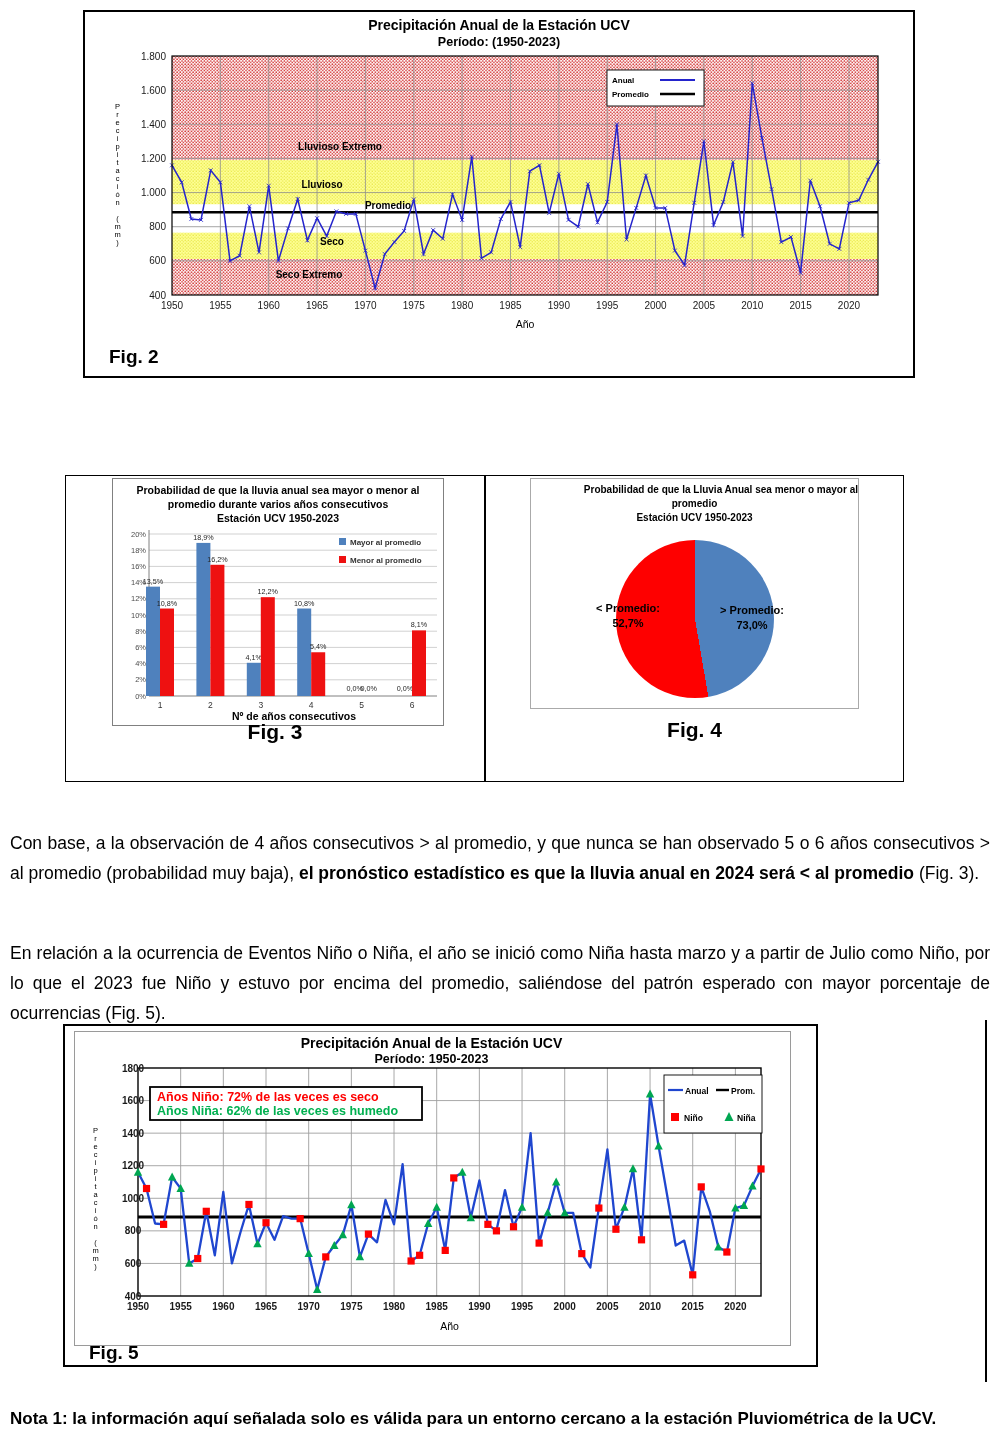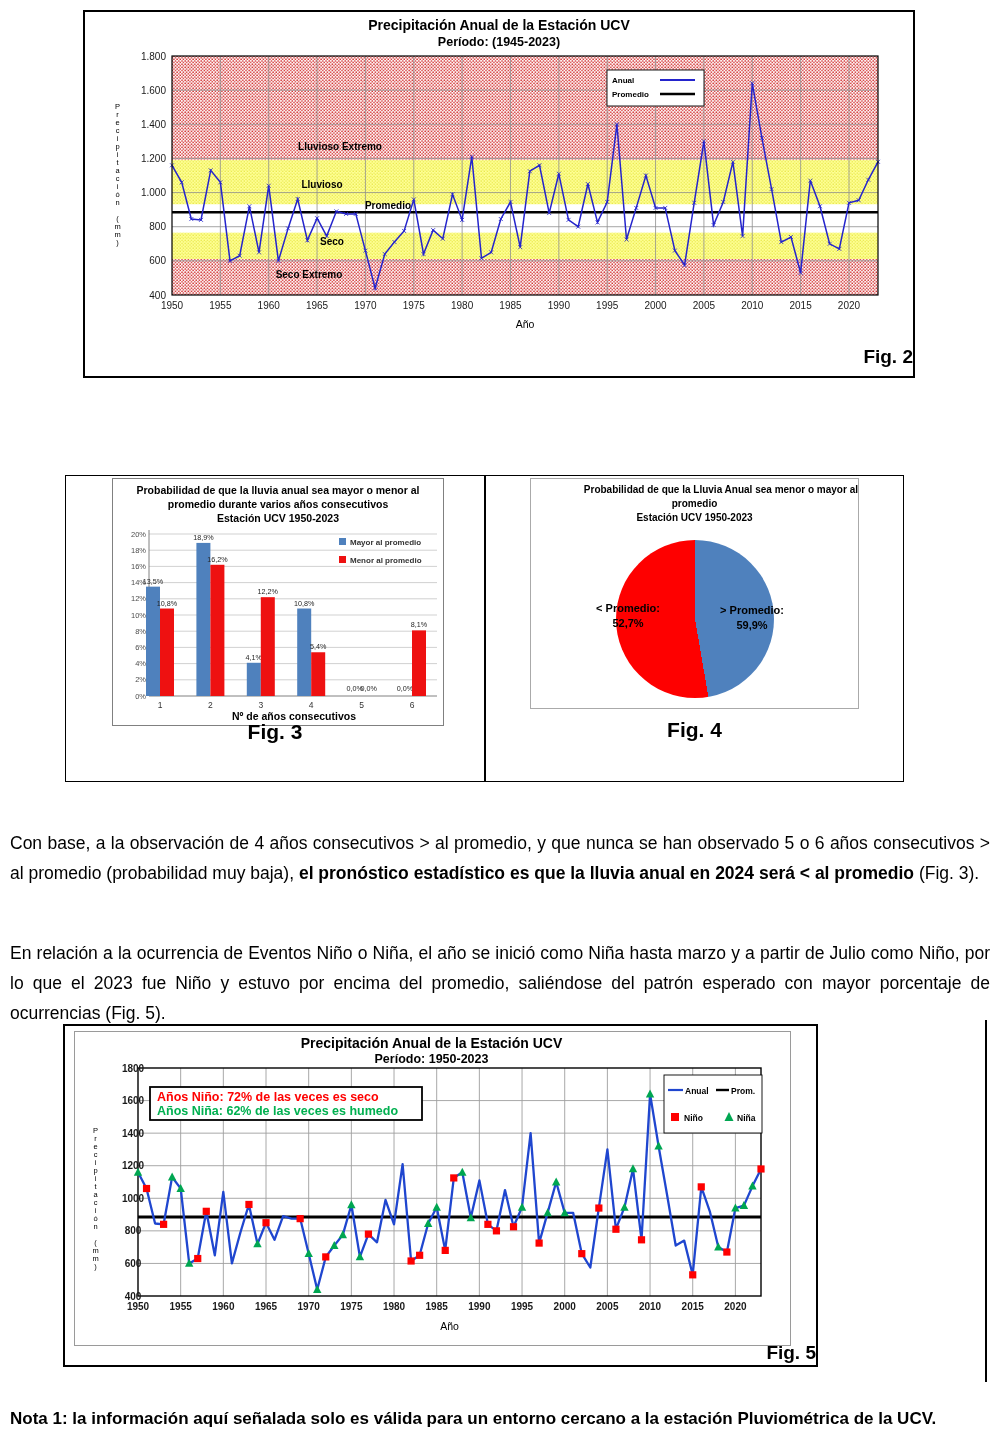--- a/index.html
+++ b/index.html
@@ -4,21 +4,21 @@
 <style>
   html,body{margin:0;padding:0;background:#fff;}
   .page{position:relative;width:999px;height:1447px;background:#fff;
         font-family:"Liberation Sans",sans-serif;color:#000;overflow:hidden;}
   .panel{position:absolute;background:#fff;box-sizing:border-box;}
   .abs{position:absolute;}
   .ctr{text-align:center;width:100%;}
   .chart-title{font-weight:bold;font-size:14px;}
   .chart-subtitle{font-weight:bold;font-size:12.5px;}
   .small-title{font-weight:bold;font-size:10.5px;line-height:14.5px;text-align:center;}
-  .fig-caption{font-weight:bold;font-size:19px;text-align:right;width:100%;}
+  .fig-caption{font-weight:bold;font-size:19px;text-align:left;width:100%;margin-left:24px;}
   .fig-caption-lg{font-weight:bold;font-size:21px;text-align:center;width:100%;}
   .para{position:absolute;left:10px;width:980px;font-size:17.5px;line-height:30px;text-align:justify;}
   .nota{position:absolute;left:10px;width:980px;font-size:17px;line-height:27px;font-weight:bold;text-align:justify;}
   .vlabel{writing-mode:vertical-rl;text-orientation:upright;font-size:7.5px;line-height:9px;letter-spacing:-1px;}
   .xaxis-label{font-size:10.5px;text-align:center;}
   .xaxis-label-b{font-size:10.5px;font-weight:bold;text-align:center;}
   svg text{font-family:"Liberation Sans",sans-serif;}
   .pie{position:absolute;border-radius:50%;}
   .pie-label{position:absolute;font-size:11px;font-weight:bold;line-height:14.5px;text-align:center;}
   .graybox{position:absolute;border:1px solid #9a9a9a;}
@@ -100,21 +100,21 @@
         <text x="667.2739726027397" y="297" font-size="10" fill="#1a1a1a" text-anchor="middle" font-weight="400">2010</text>
         <text x="715.6301369863014" y="297" font-size="10" fill="#1a1a1a" text-anchor="middle" font-weight="400">2015</text>
         <text x="763.986301369863" y="297" font-size="10" fill="#1a1a1a" text-anchor="middle" font-weight="400">2020</text>
         <rect x="522" y="58" width="97" height="36" fill="#fff" stroke="#000" stroke-width="0.9"></rect>
         <text x="527" y="71" font-size="8" fill="#000" text-anchor="start" font-weight="700">Anual</text>
         <line x1="575" y1="68" x2="610" y2="68" stroke="#2424cc" stroke-width="2.2"></line>
         <text x="527" y="85" font-size="8" fill="#000" text-anchor="start" font-weight="700">Promedio</text>
         <line x1="575" y1="82" x2="610" y2="82" stroke="#000" stroke-width="2.6"></line>
       </svg>
     <div class="abs ctr chart-title" style="top:5px;">Precipitación Anual de la Estación UCV</div>
-    <div class="abs ctr chart-subtitle" style="top:23px;">Período: (1945-2023)</div>
+    <div class="abs ctr chart-subtitle" style="top:23px;">Período: (1950-2023)</div>
     <div class="abs vlabel" style="left:28px;top:90px;height:170px;">Precipitación (mm)</div>
     <div class="abs xaxis-label" style="left:87px;top:306px;width:706px;">Año</div>
     <div class="abs fig-caption" style="top:334px;">Fig. 2</div>
   </div>
 
 
   <div class="panel" id="fig3-panel" style="left:65px;top:475px;width:420px;height:307px;border:1.5px solid #000;">
     <div class="graybox" style="left:46px;top:2px;width:330px;height:246px;border-color:#808080;">
       <svg id="fig3-svg" class="abs" style="left:0;top:0;" width="328" height="244">
           <line x1="36" y1="200.8" x2="324" y2="200.8" stroke="#bdbdbd" stroke-width="0.7"></line>
@@ -181,21 +181,21 @@
   </div>
 
   <div class="panel" id="fig4-panel" style="left:485px;top:475px;width:419px;height:307px;border:1.5px solid #000;">
     <div class="graybox" style="left:44px;top:2px;width:327px;height:229px;border-color:#aaa;">
       <div class="abs small-title" style="top:4px;width:100%;font-size:10px;line-height:14px;text-align:right;">Probabilidad de que la Lluvia Anual sea menor o mayor al</div>
       <div class="abs small-title" style="top:18px;width:100%;font-size:10px;line-height:14px;">promedio</div>
       <div class="abs small-title" style="top:32px;width:100%;font-size:10px;line-height:14px;">Estación UCV 1950-2023</div>
       <div class="pie" id="fig4-pie" style="left: 85px; top: 61px; width: 158px; height: 158px; background: conic-gradient(rgb(79, 129, 189) 0deg, rgb(79, 129, 189) 170.28deg, rgb(254, 0, 0) 170.28deg, rgb(254, 0, 0) 360deg);"></div>
       <div class="pie-label" style="left:166px;top:124px;width:110px;">
         <div>&gt; Promedio:</div>
-        <div>59,9%</div>
+        <div>73,0%</div>
       </div>
       <div class="pie-label" style="left:42px;top:122px;width:110px;">
         <div>&lt; Promedio:</div>
         <div>52,7%</div>
       </div>
     </div>
     <div class="abs fig-caption-lg" style="top:242px;">Fig. 4</div>
   </div>
 
   <p class="para" style="top:810px;"><span>Con base, a la observación de 4 años consecutivos &gt; al promedio, y que nunca se han observado 5 o 6 años consecutivos &gt; al promedio (probabilidad muy baja), </span><b>el pronóstico estadístico es que la lluvia anual en 2024 será &lt; al promedio</b><span> (Fig. 3).</span></p>

